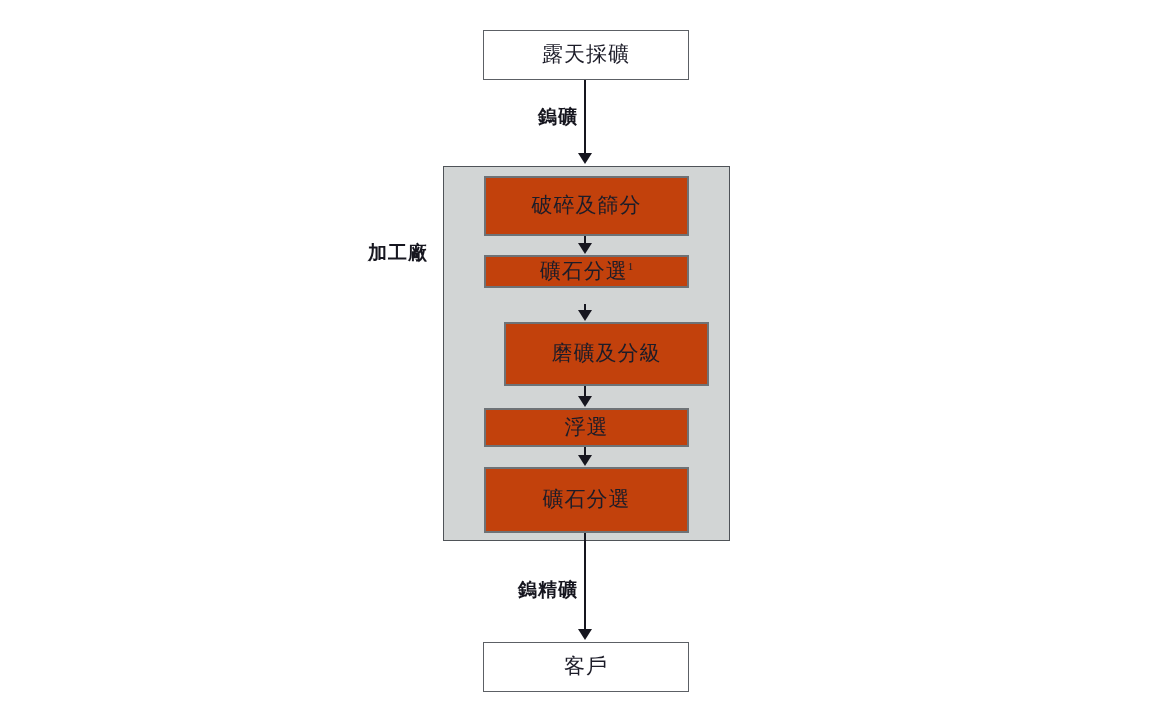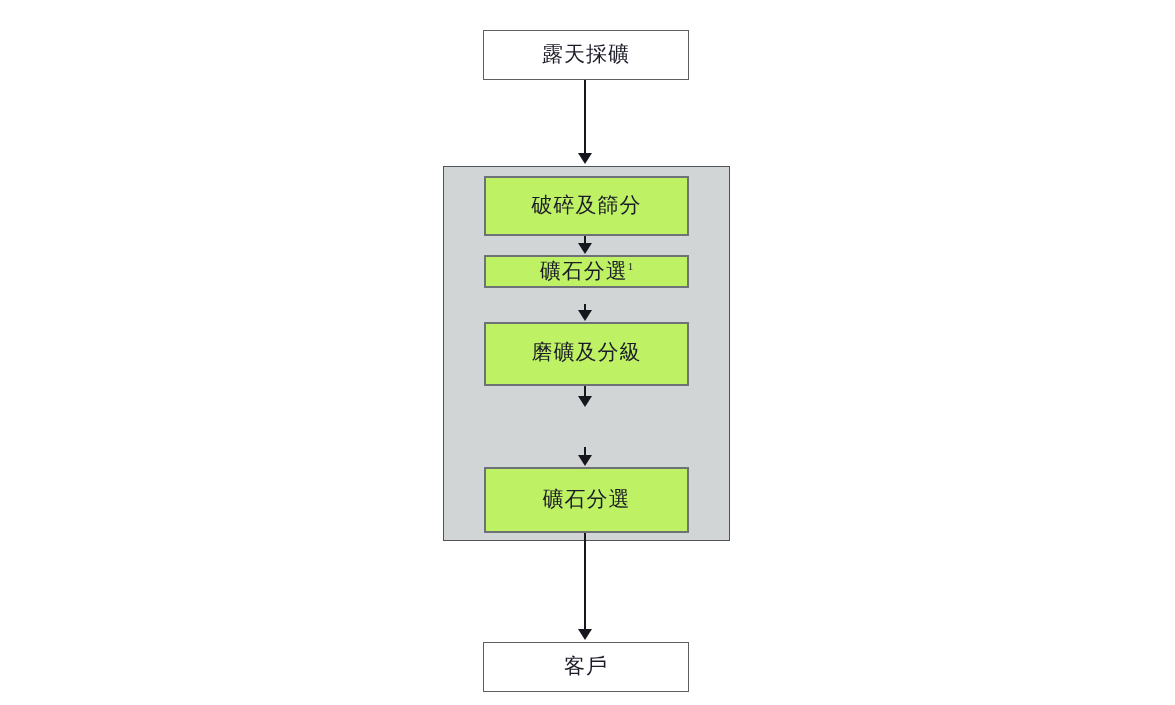--- a/index.html
+++ b/index.html
@@ -42,21 +42,21 @@
   
   .plant-container {
     box-sizing: border-box;
     background: #d2d5d5;
     border: 1.5px solid #4f5358;
   }
 
   
   .step-box {
     box-sizing: border-box;
-    background: #bef264;
+    background: #c2410c;
     border: 2px solid #6e7276;
     display: flex;
     align-items: center;
     justify-content: center;
     text-align: right;
     font-size: 21px;
     line-height: 1.2;
     letter-spacing: 1px;
     color: #1c1c28;
   }
@@ -104,53 +104,59 @@
 <body>
 
 <div id="canvas">
 
   <div class="abs node-box" style="left:483px; top:30px; width:206px; height:50px;">
     <span>露天採礦</span>
   </div>
 
   <div class="abs arrow-shaft" style="left:584px; top:80px; height:75px;"></div>
   <div class="abs arrow-head" style="left:578px; top:153px;"></div>
+  <div class="abs flow-label" style="left:438px; top:104px; width:140px;">鎢礦</div>
 
   <div class="abs plant-container" style="left:443px; top:166px; width:287px; height:375px;"></div>
 
+  <div class="abs side-label" style="left:288px; top:240px; width:140px;">加工廠</div>
 
   <div class="abs step-box" style="left:484px; top:176px; width:205px; height:60px;">
     <span>破碎及篩分</span>
   </div>
 
   <div class="abs arrow-shaft" style="left:584px; top:236px; height:9px;"></div>
   <div class="abs arrow-head" style="left:578px; top:243px;"></div>
 
   <div class="abs step-box" style="left:484px; top:255px; width:205px; height:33px;">
     <span><span>礦石分選</span><sup>1</sup></span>
   </div>
 
   <div class="abs arrow-shaft" style="left:584px; top:304px; height:8px;"></div>
   <div class="abs arrow-head" style="left:578px; top:310px;"></div>
 
-  <div class="abs step-box" style="left:484px; top:322px; width:205px; height:64px;font-family:Liberation Mono, monospace;">
+  <div class="abs step-box" style="left:504px; top:322px; width:205px; height:64px;">
     <span>磨礦及分級</span>
   </div>
 
   <div class="abs arrow-shaft" style="left:584px; top:386px; height:12px;"></div>
   <div class="abs arrow-head" style="left:578px; top:396px;"></div>
 
+  <div class="abs step-box" style="left:484px; top:408px; width:205px; height:39px;">
+    <span>浮選</span>
+  </div>
 
   <div class="abs arrow-shaft" style="left:584px; top:447px; height:10px;"></div>
   <div class="abs arrow-head" style="left:578px; top:455px;"></div>
 
   <div class="abs step-box" style="left:484px; top:467px; width:205px; height:66px;">
     <span>礦石分選</span>
   </div>
 
   <div class="abs arrow-shaft" style="left:584px; top:533px; height:98px;"></div>
   <div class="abs arrow-head" style="left:578px; top:629px;"></div>
+  <div class="abs flow-label" style="left:438px; top:577px; width:140px;">鎢精礦</div>
 
   <div class="abs node-box" style="left:483px; top:642px; width:206px; height:50px;align-items:center;">
     <span>客戶</span>
   </div>
 
 </div>
 
 </body></html>

